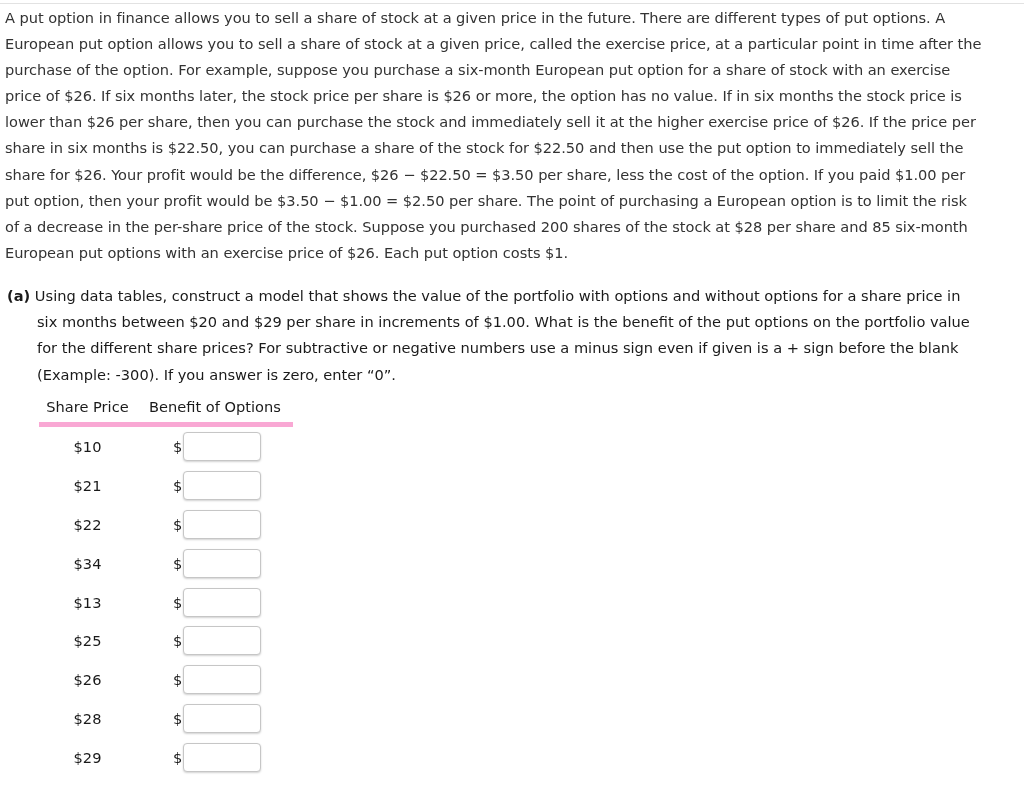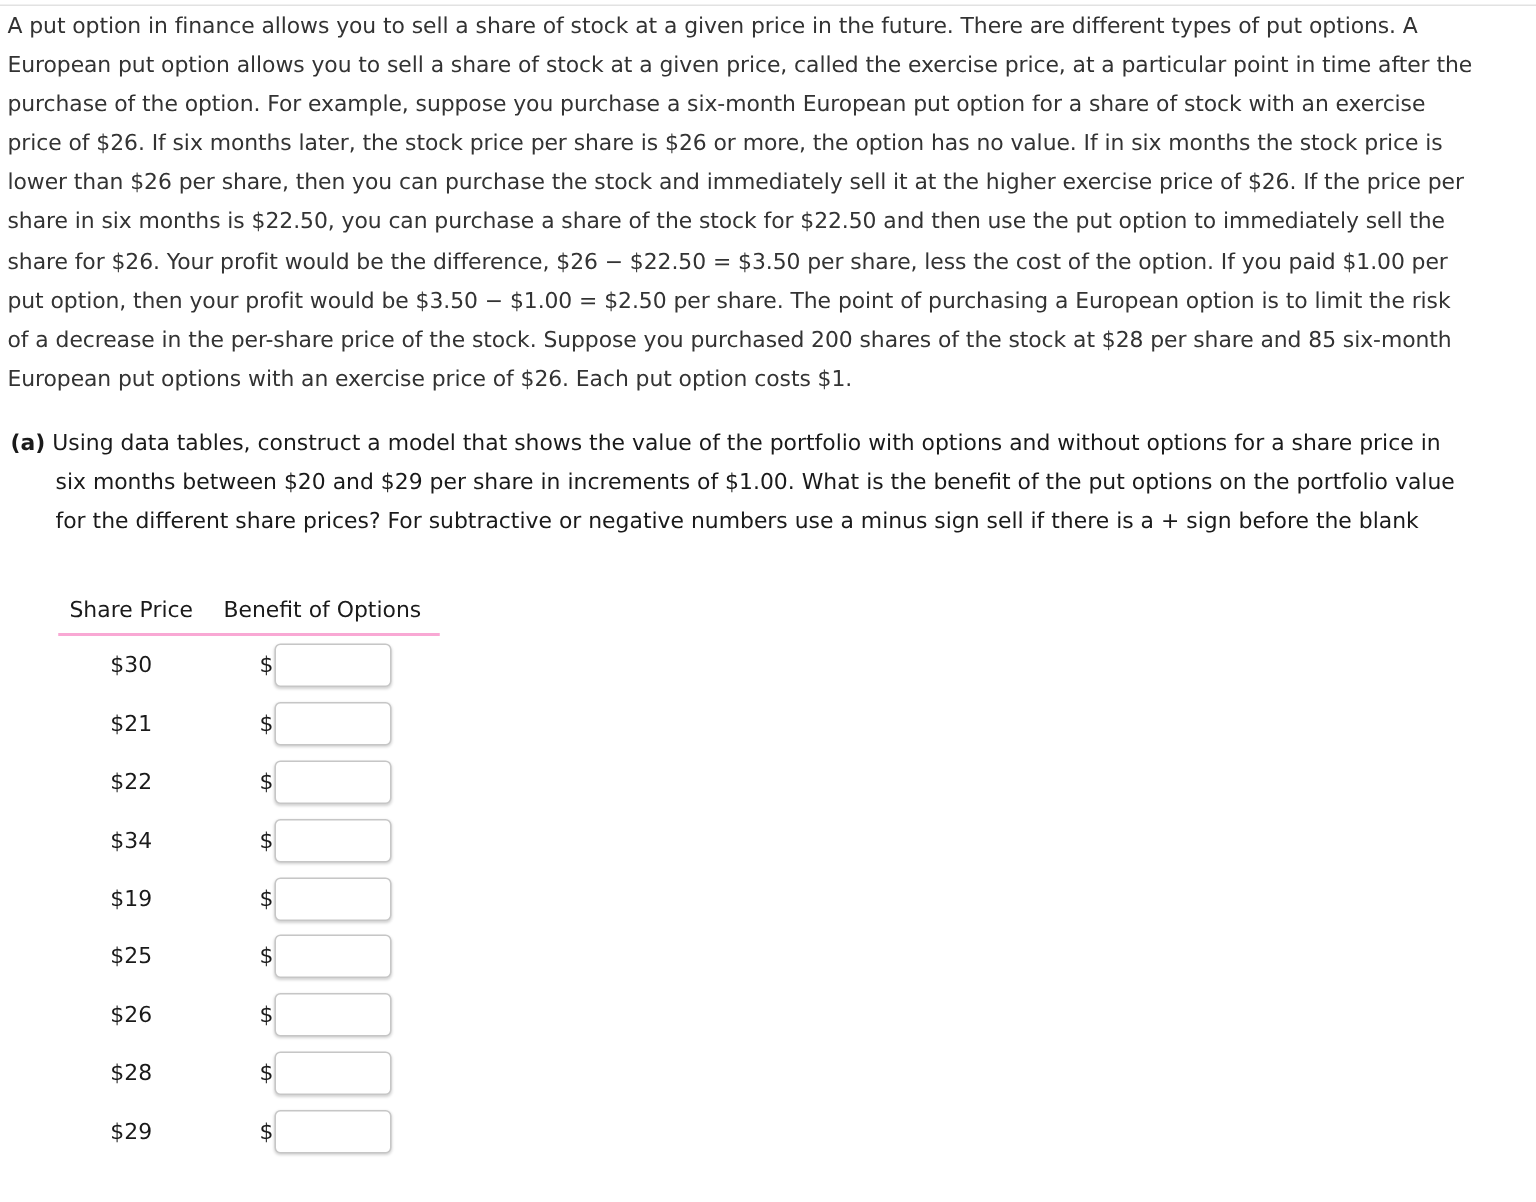--- a/index.html
+++ b/index.html
@@ -9,21 +9,21 @@
   .intro { position:absolute; left:5px; top:5px; width:1022px;
            font-size:14.6px; line-height:26.1px; color:#333333; letter-spacing:-0.05px; }
   .intro span.l { display:block; white-space:nowrap; }
   .part { position:absolute; left:7px; top:283px; width:1010px;
           font-size:14.6px; line-height:26.2px; color:#1a1a1a; }
   .part .l { display:block; white-space:nowrap; padding-left:30px; }
   .part .l.first { padding-left:0; }
   .part b { font-weight:bold; }
   table.bt { position:absolute; left:39px; top:396px; border-collapse:collapse;
              font-size:14.6px; color:#1a1a1a; }
-  table.bt th { font-weight:normal; padding:0 6px 6px 6px; text-align:center; height:20px; border-bottom:2px solid #f9a8d4; }
+  table.bt th { font-weight:normal; padding:0 6px 6px 6px; text-align:center; height:20px; border-bottom:5px solid #f9a8d4; }
   table.bt th.c2 { padding-left:13px; padding-right:12px; }
   table.bt td { height:38.9px; padding:0; vertical-align:middle; }
   table.bt td.price { text-align:center; width:97px; padding-right:0; }
   td.ans { padding-left:0; }
   .dollar { display:inline-block; width:10px; text-align:left; margin-left:97px; margin-left:0; vertical-align:middle; }
   .inp { display:inline-block; width:72px; height:25px; border:1px solid #c6c6c6; border-radius:4px;
          box-shadow:0 1px 2px rgba(0,0,0,0.18); vertical-align:middle; margin-left:0; background:#fff; }
   .ans-wrap { padding-left:37px; white-space:nowrap; }
 </style>
 </head>
@@ -40,33 +40,34 @@
   <span class="l">share in six months is $22.50, you can purchase a share of the stock for $22.50 and then use the put option to immediately sell the</span>
   <span class="l">share for $26. Your profit would be the difference, $26 − $22.50 = $3.50 per share, less the cost of the option. If you paid $1.00 per</span>
   <span class="l">put option, then your profit would be $3.50 − $1.00 = $2.50 per share. The point of purchasing a European option is to limit the risk</span>
   <span class="l">of a decrease in the per-share price of the stock. Suppose you purchased 200 shares of the stock at $28 per share and 85 six-month</span>
   <span class="l">European put options with an exercise price of $26. Each put option costs $1.</span>
 </div>
 
 <div class="part">
   <span class="l first"><b>(a)</b> <span>Using data tables, construct a model that shows the value of the portfolio with options and without options for a share price in</span></span>
   <span class="l">six months between $20 and $29 per share in increments of $1.00. What is the benefit of the put options on the portfolio value</span>
-  <span class="l">for the different share prices? For subtractive or negative numbers use a minus sign sell if there is a + sign before the blank</span>
+  <span class="l">for the different share prices? For subtractive or negative numbers use a minus sign even if given is a + sign before the blank</span>
+  <span class="l">(Example: -300). If you answer is zero, enter “0”.</span>
 </div>
 
 <table class="bt">
   <thead>
     <tr>
       <th>Share Price</th>
       <th class="c2">Benefit of Options</th>
     </tr>
   </thead>
   <tbody id="rows">
   <tr>
-    <td class="price">$30</td>
+    <td class="price">$10</td>
     <td class="ans">
       <div class="ans-wrap">
         <span class="dollar">$</span><input class="inp" type="text" aria-label="Benefit of options at $20" value="" style="">
       </div>
     </td>
   </tr>
 
   <tr>
     <td class="price">$21</td>
     <td class="ans">
@@ -88,21 +89,21 @@
   <tr>
     <td class="price">$34</td>
     <td class="ans">
       <div class="ans-wrap">
         <span class="dollar">$</span><input class="inp" type="text" aria-label="Benefit of options at $23" value="" style="">
       </div>
     </td>
   </tr>
 
   <tr>
-    <td class="price">$19</td>
+    <td class="price">$13</td>
     <td class="ans">
       <div class="ans-wrap">
         <span class="dollar">$</span><input class="inp" type="text" aria-label="Benefit of options at $24" value="" style="">
       </div>
     </td>
   </tr>
 
   <tr>
     <td class="price">$25</td>
     <td class="ans">

